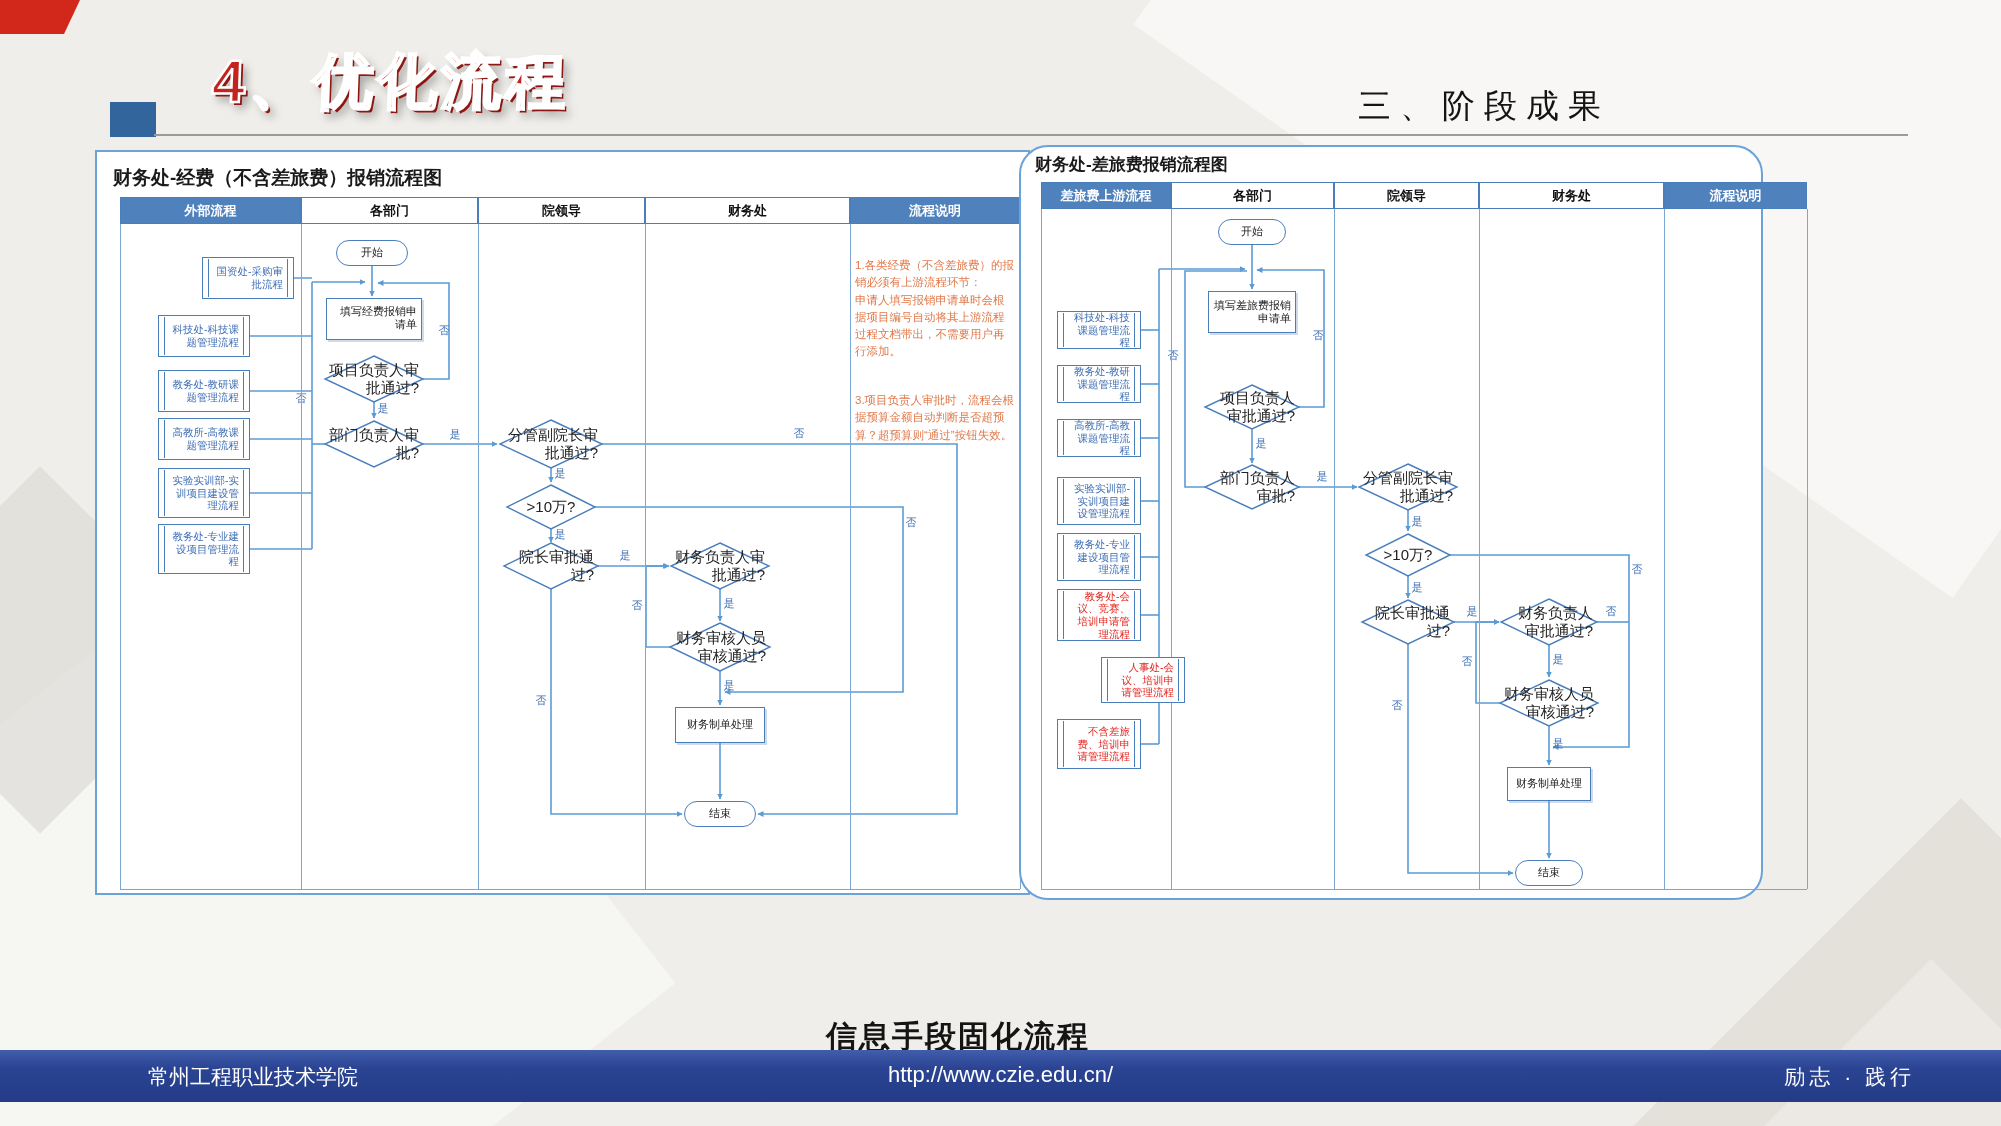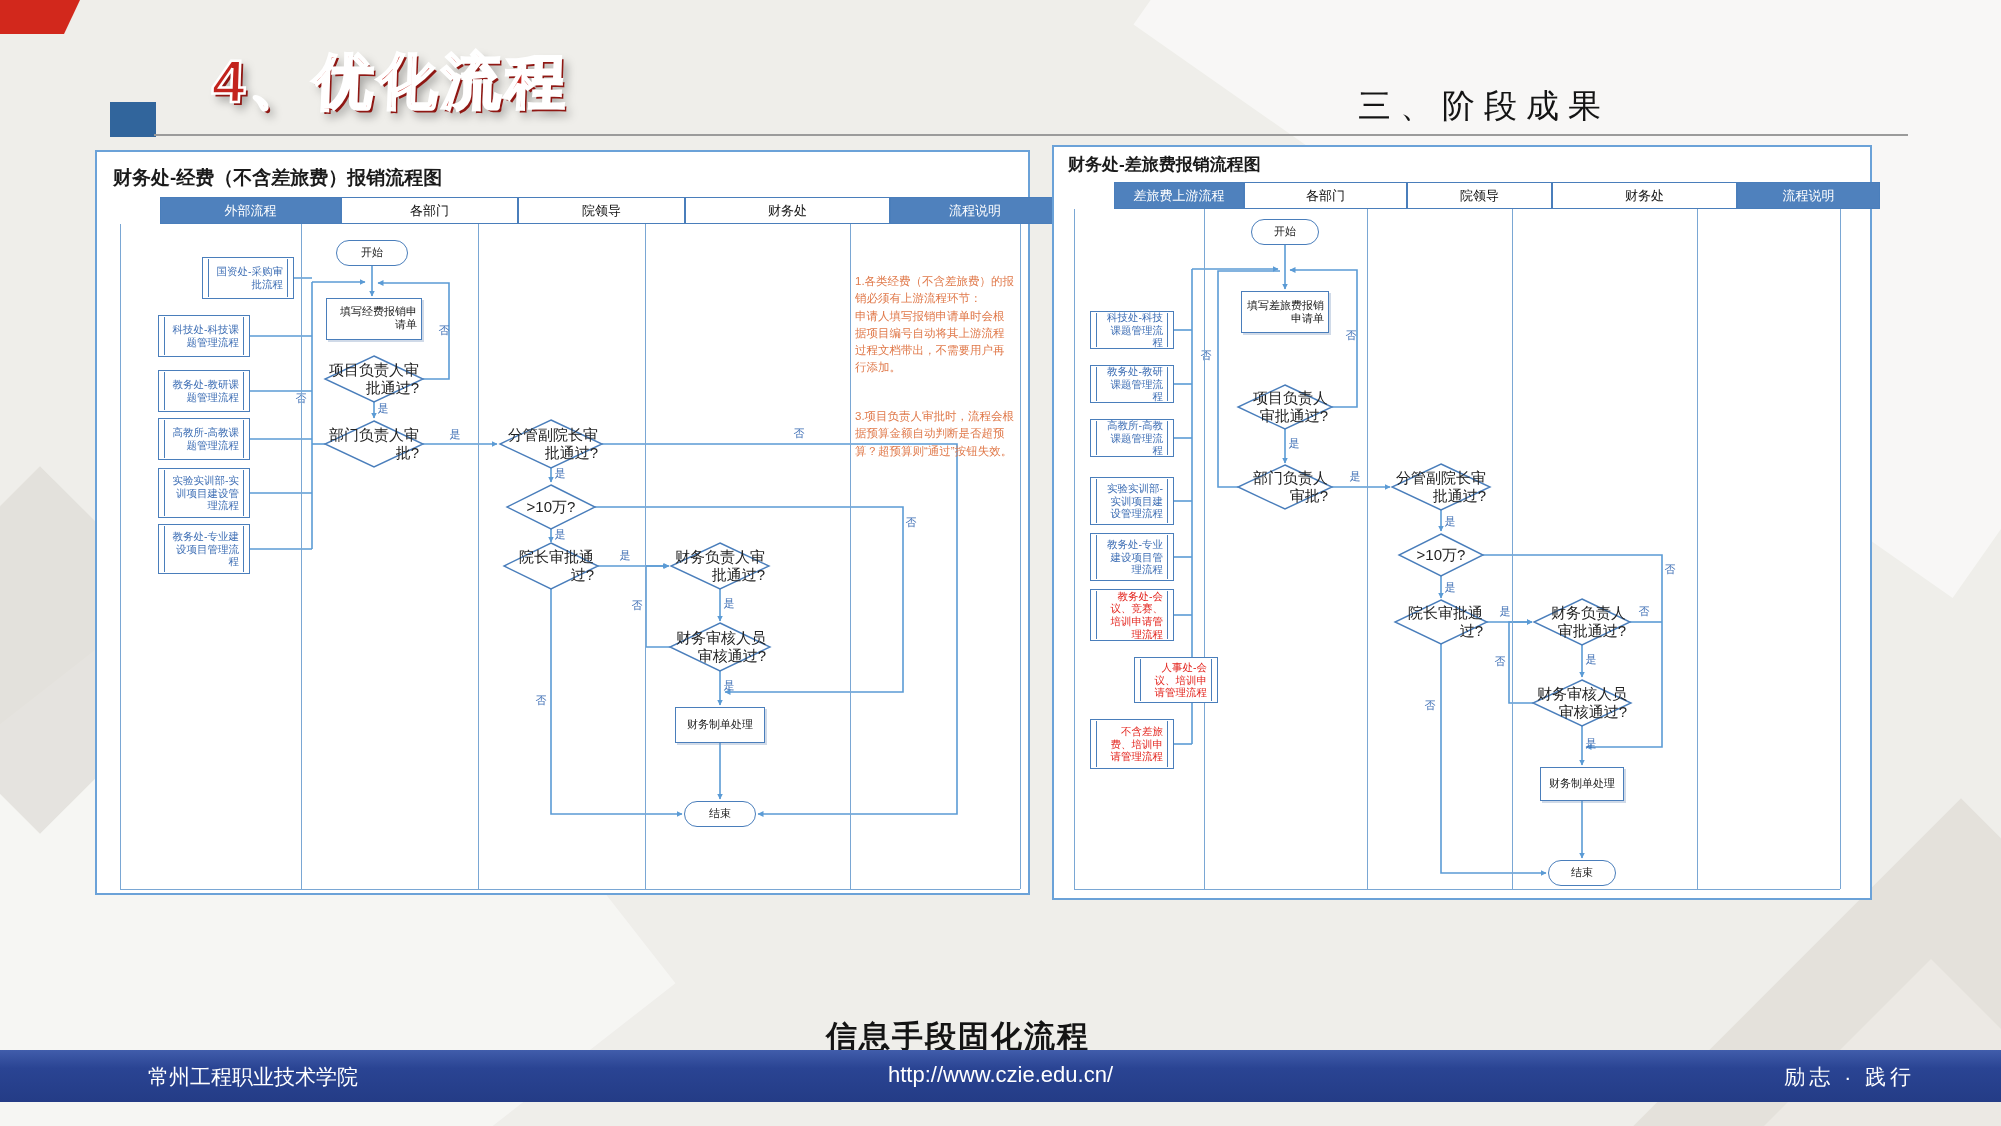--- a/index.html
+++ b/index.html
@@ -21,37 +21,37 @@
   .blue-square{position:absolute;left:110px;top:102px;width:46px;height:35px;background:#31659c;}
   .h-rule{position:absolute;left:154px;top:134px;width:1754px;height:2px;background:#9b9b9b;}
   .section-title{position:absolute;left:1358px;top:84px;font-size:33px;color:#141414;
                  font-family:"Liberation Serif",serif;letter-spacing:9px;}
 
   .panel{position:absolute;background:#ffffff;border:2px solid #6ba2d8;box-sizing:border-box;}
   .panel-title{position:absolute;font-weight:bold;color:#1a1a1a;white-space:nowrap;}
   .panel-title.t0{left:16px;top:13px;font-size:19px;}
   .panel-title.t1{left:14px;top:6px;font-size:17px;}
   .lane-head{position:absolute;box-sizing:border-box;border:1.2px solid #4a7ebb;background:#fff;color:#111;
-             font-weight:normal;font-size:13px;display:flex;align-items:center;justify-content:center;margin-left:40px;}
+             font-weight:bold;font-size:13px;display:flex;align-items:center;justify-content:center;}
   .lane-head.hl{background:#4f81bd;color:#fff;}
   .lane-line{position:absolute;width:0;border-left:1.6px solid #7aa7d4;}
   .lane-bottom{position:absolute;height:0;border-top:1.6px solid #7aa7d4;}
   .flow-svg{position:absolute;left:0;top:0;}
 
   .node{position:absolute;box-sizing:border-box;display:flex;align-items:center;justify-content:center;
         text-align:right;font-size:11px;line-height:1.2;color:#222;}
   .node.process{background:#fff;border:1.4px solid #4a7ebb;box-shadow:2px 2px 0 rgba(120,150,190,.35);padding:2px 4px;}
   .node.terminator{background:#fff;border:1.4px solid #4a7ebb;border-radius:14px;}
   .node.subprocess{background:#fff;border:1.4px solid #4a7ebb;color:#3f6fb5;padding:2px 10px;font-size:10.5px;}
   .node.subprocess::before,.node.subprocess::after{content:"";position:absolute;top:1px;bottom:1px;width:0;border-left:1.3px solid #4a7ebb;}
   .node.subprocess::before{left:5px;}
   .node.subprocess::after{right:5px;}
   .node.decision{background:transparent;font-size:15px;}
   .node.red{color:#e3241d;}
-  .note{position:absolute;color:#e0794a;font-size:11.5px;line-height:1.5;white-space:pre-wrap;margin-top:16px;}
+  .note{position:absolute;color:#e0794a;font-size:11.5px;line-height:1.5;white-space:pre-wrap;}
 
   .caption{position:absolute;left:958px;top:1016px;transform:translateX(-50%);font-size:31px;
            font-weight:bold;color:#141414;letter-spacing:2px;white-space:nowrap;}
   .footer{position:absolute;left:0;top:1050px;width:2001px;height:52px;color:#fff;
           background:linear-gradient(180deg,#415dab 0%,#2a4493 35%,#243c86 100%);}
   .footer .school{position:absolute;left:148px;top:13px;font-size:21px;}
   .footer .url{position:absolute;left:50%;top:12px;transform:translateX(-50%);font-size:22px;}
   .footer .motto{position:absolute;right:86px;top:13px;font-size:21px;letter-spacing:4px;}
 </style>
 </head>
@@ -151,21 +151,21 @@
       <div class="node decision" style="left: 411px; top: 391px; width: 86px; height: 46px;">院长审批通过?</div>
       <div class="node decision" style="left: 578px; top: 391px; width: 90px; height: 46px;">财务负责人审批通过?</div>
       <div class="node decision" style="left: 577px; top: 471px; width: 92px; height: 48px;">财务审核人员审核通过?</div>
       <div class="node process" style="left: 578px; top: 555px; width: 90px; height: 36px;">财务制单处理</div>
       <div class="node terminator" style="left: 587px; top: 649px; width: 72px; height: 26px;">结束</div>
       <div class="note" style="left: 758px; top: 105px; width: 160px;">1.各类经费（不含差旅费）的报销必须有上游流程环节：
 申请人填写报销申请单时会根据项目编号自动将其上游流程过程文档带出，不需要用户再行添加。</div>
       <div class="note" style="left: 758px; top: 240px; width: 160px;">3.项目负责人审批时，流程会根据预算金额自动判断是否超预算？超预算则“通过”按钮失效。</div>
     </div>
 
-  <div class="panel" style="left: 1052px; top: 145px; width: 820px; height: 755px;">
+  <div class="panel" style="left: 1019px; top: 145px; width: 744px; height: 755px; border-radius: 29px;">
     <div class="panel-title t1">财务处-差旅费报销流程图</div>
   <svg width="788" height="755" class="flow-svg">
         <defs>
           <marker id="arr1" markerWidth="8" markerHeight="8" refX="5.5" refY="3" orient="auto" markerUnits="userSpaceOnUse">
             <path d="M0,0 L6,3 L0,6 Z" fill="#5b9bd5"></path>
           </marker>
         </defs>
         <polyline points="231,98 231,142" fill="none" stroke="#5b9bd5" stroke-width="1.6" marker-end="url(#arr1)"></polyline>
         <polyline points="120,183 138,183" fill="none" stroke="#5b9bd5" stroke-width="1.6"></polyline>
         <polyline points="120,237 138,237" fill="none" stroke="#5b9bd5" stroke-width="1.6"></polyline>

